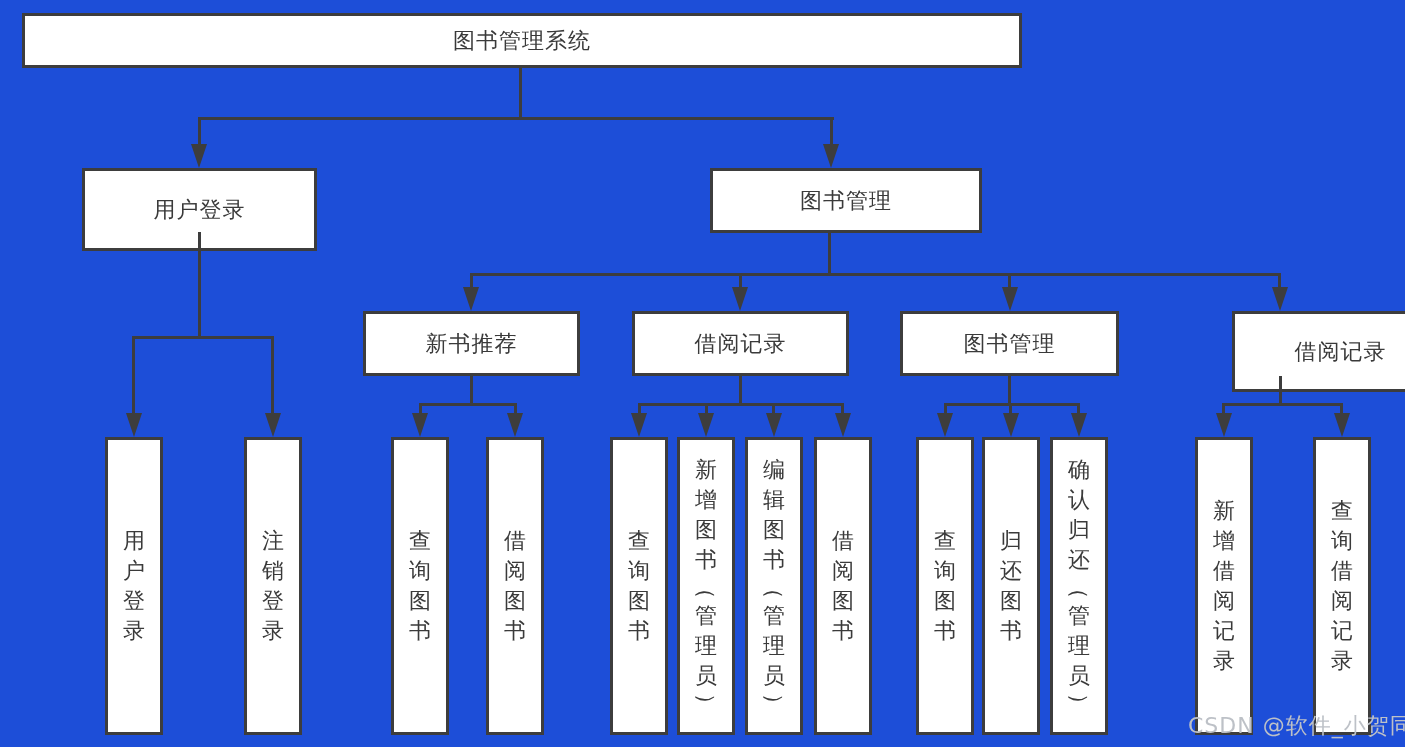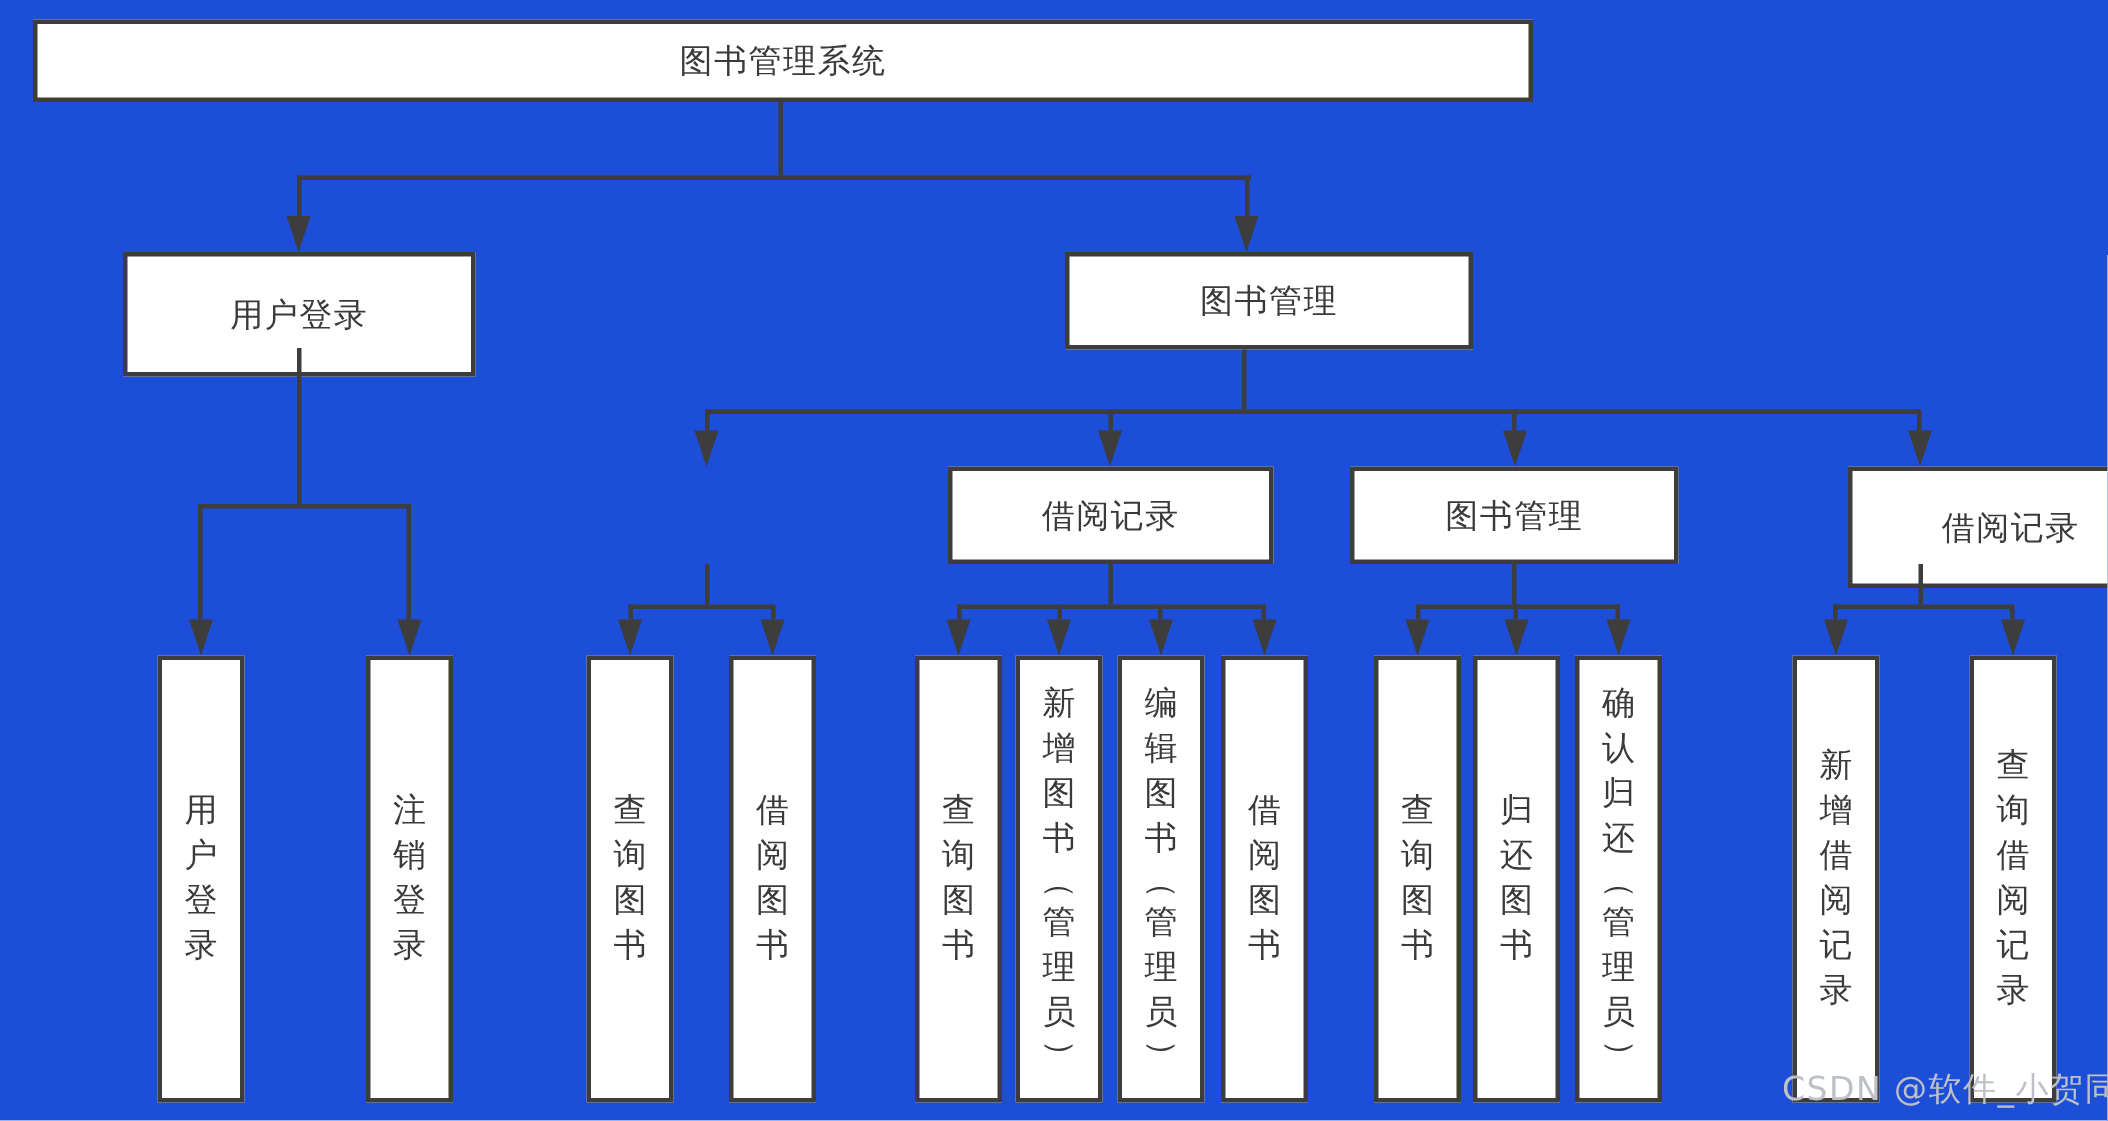--- a/index.html
+++ b/index.html
@@ -86,20 +86,23 @@
   <div class="hline" style="left:470px; top:273px; width:810px;"></div>
   <div class="vline" style="left:470px; top:273px; height:14px;"></div>
   <div class="ah" style="left:463px; top:287px;"></div>
   <div class="vline" style="left:739px; top:273px; height:14px;"></div>
   <div class="ah" style="left:732px; top:287px;"></div>
   <div class="vline" style="left:1008px; top:273px; height:14px;"></div>
   <div class="ah" style="left:1002px; top:287px;"></div>
   <div class="vline" style="left:1278px; top:273px; height:14px;"></div>
   <div class="ah" style="left:1272px; top:287px;"></div>
 
+  <div class="node" style="left:363px; top:311px; width:217px; height:65px;">
+    <span>新书推荐</span>
+  </div>
   <div class="node" style="left:632px; top:311px; width:217px; height:65px;">
     <span>借阅记录</span>
   </div>
   <div class="node" style="left:900px; top:311px; width:219px; height:65px;">
     <span>图书管理</span>
   </div>
   <div class="node" style="left:1232px; top:311px; width:217px; height:81px;text-align:right;">
     <span>借阅记录</span>
   </div>
 

